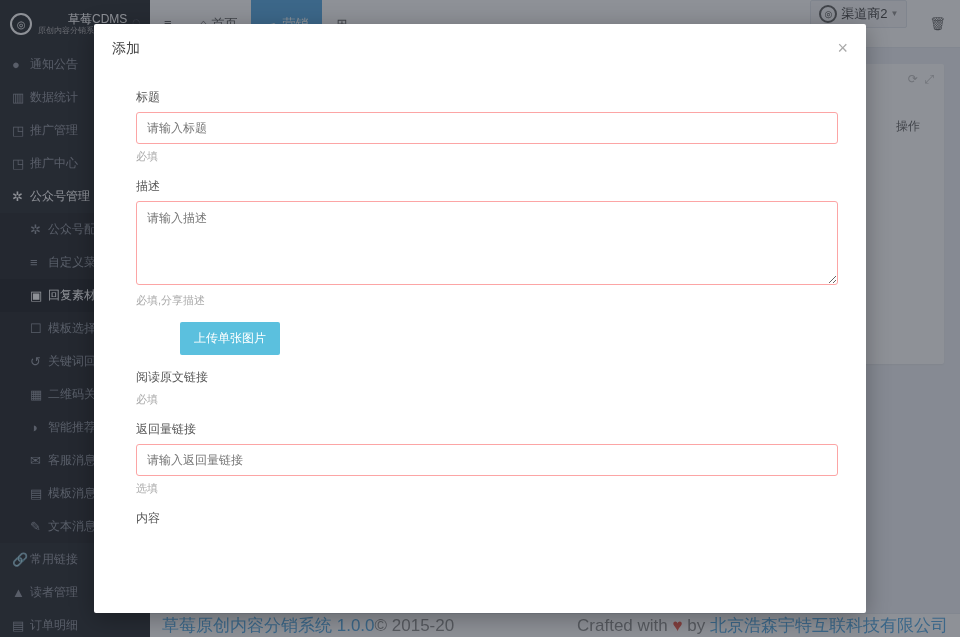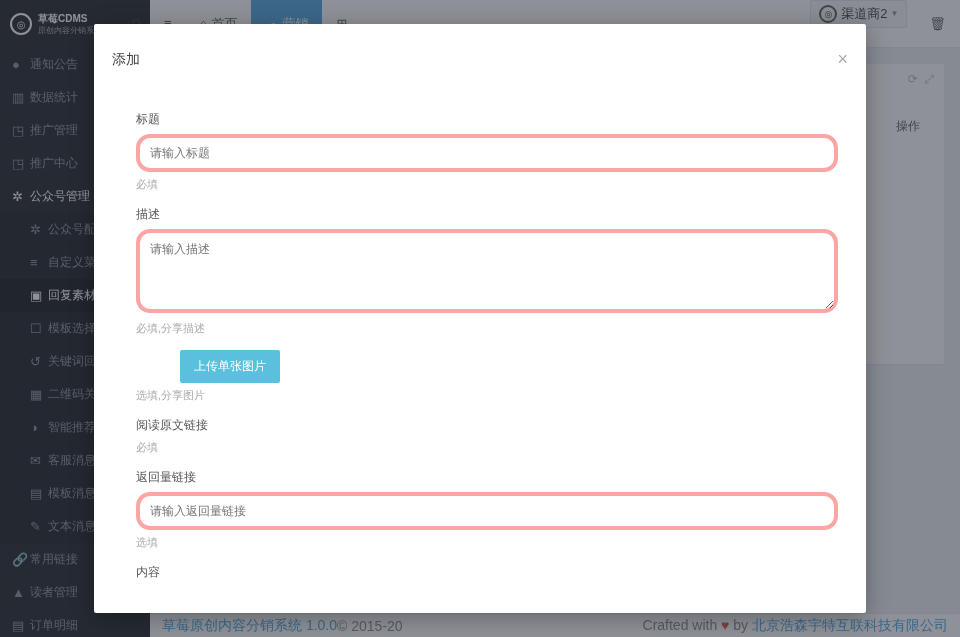--- a/index.html
+++ b/index.html
@@ -3,21 +3,21 @@
 <meta charset="utf-8">
 <style>
 * { margin: 0; padding: 0; box-sizing: border-box; }
 body { font-family: "Helvetica Neue", Arial, sans-serif; font-size: 13px; color: #333; background: #f5f5f5; overflow: hidden; }
 .page { position: relative; width: 960px; height: 637px; background: #edf0f5; }
 
 
 .sidebar { position: absolute; left: 0; top: 0; width: 150px; height: 100%; background: #1a1d23; color: #8a8f99; }
 .logo { display: flex; align-items: center; height: 48px; padding: 0 10px; color: #fff; }
 .logo-icon { width: 22px; height: 22px; border: 2px solid #fff; border-radius: 50%; display: flex; align-items: center; justify-content: center; font-size: 10px; margin-right: 6px; }
-.logo-text { font-size: 10px; font-weight: bold; line-height: 12px; }
+.logo-text { font-size: 12px; font-weight: normal; line-height: 12px; margin-left: 30px; }
 .logo-sub { font-size: 8px; color: #aaa; }
 .sb-sep { position: absolute; right: 10px; top: 14px; color: #7a7f88; font-size: 14px; }
 .nav { list-style: none; }
 .nav li { padding: 8px 12px; font-size: 12px; color: #8a8f99; display: flex; align-items: center; cursor: pointer; }
 .nav li.active { color: #fff; }
 .nav li.sub { padding-left: 30px; background: #14171c; }
 .nav li.sub.active { background: #0e1015; color: #fff; }
 .nav .ic { width: 18px; display: inline-block; font-size: 13px; }
 
 
@@ -28,37 +28,37 @@
 .user-box { background: #f5f6f8; border: 1px solid #e0e4ea; padding: 4px 8px; margin-right: 8px; display: flex; align-items: center; border-radius: 2px; }
 .user-ic { width: 18px; height: 18px; border: 2px solid #555; border-radius: 50%; margin-right: 4px; display:flex; align-items:center; justify-content:center; font-size:9px; }
 
 
 .content { position: absolute; left: 150px; top: 48px; right: 0; bottom: 24px; background: #edf0f5; padding: 16px; }
 .panel { background: #fff; border-radius: 2px; box-shadow: 0 1px 2px rgba(0,0,0,0.05); height: 300px; position: relative; }
 .panel-icons { position: absolute; right: 10px; top: 8px; color: #bbb; font-size: 12px; }
 .th-op { position: absolute; right: 40px; top: 118px; color: #555; font-size: 12px; }
 
 
-.footer { position: absolute; left: 150px; bottom: 0; right: 0; height: 24px; background: #fff; border-top: 1px solid #e4e8ef; display: flex; align-items: center; padding: 0 12px; font-size: 14px; color: #888; }
+.footer { position: absolute; left: 150px; bottom: 0; right: 0; height: 24px; background: #fff; border-top: 1px solid #e4e8ef; display: flex; align-items: center; padding: 0 12px; font-size: 17px; color: #888; }
 .footer a { color: #4aa3df; text-decoration: none; }
 .footer .right { margin-left: auto; }
 .heart { color: #e74c3c; }
 
 
 .modal-back { position: absolute; inset: 0; background: rgba(50,55,65,0.55); }
 .modal { position: absolute; left: 94px; right: 94px; top: 24px; bottom: 24px; background: #fff; border-radius: 2px; box-shadow: 0 5px 25px rgba(0,0,0,0.3); display: flex; flex-direction: column; }
-.modal-head { padding: 25px 18px; display: flex; align-items: center; }
+.modal-head { padding: 14px 18px; display: flex; align-items: center; }
 .modal-head h3 { font-size: 14px; font-weight: normal; color: #444; }
 .modal-close { margin-left: auto; font-size: 18px; color: #aaa; cursor: pointer; }
 .modal-body { flex: 1; overflow-y: auto; padding: 0 4px 18px 18px; }
 .modal-body-inner { padding: 16px 24px 0 24px; }
 
 .fg { margin-bottom: 14px; }
 .fg label { display: block; font-size: 12px; color: #555; margin-bottom: 6px; font-weight: 400; }
-.fg input[type=text], .fg textarea { width: 100%; border: 4px solid #fca5a5; border-radius: 14px; padding: 8px 10px; font-size: 12px; color: #555; }
+.fg input[type=text], .fg textarea { width: 100%; border: 1px solid #fca5a5; border-radius: 3px; padding: 8px 10px; font-size: 12px; color: #555; }
 .fg textarea { height: 84px; resize: vertical; }
 .fg .hint { font-size: 11px; color: #aaa; margin-top: 5px; }
 .btn-upload { display: inline-block; background: #5bc0de; color: #fff; padding: 8px 14px; font-size: 12px; border-radius: 2px; cursor: pointer; border: none; margin-left: 44px; }
 
 
 .modal-body::-webkit-scrollbar { width: 8px; }
 .modal-body::-webkit-scrollbar-thumb { background: #c4c8cf; border-radius: 4px; }
 </style>
 </head>
 <body>
@@ -200,21 +200,20 @@
       </div>
 
       <div class="fg">
         <label>描述</label>
         <textarea placeholder="请输入描述" style=""></textarea>
         <div class="hint">必填,分享描述</div>
       </div>
 
       <div class="fg">
         <button class="btn-upload">上传单张图片</button>
-        <div class="hint">选填,分享图片</div>
       </div>
 
       <div class="fg">
         <label>阅读原文链接</label>
         <div class="hint">必填</div>
       </div>
 
       <div class="fg">
         <label>返回量链接</label>
         <input type="text" placeholder="请输入返回量链接" style="">

